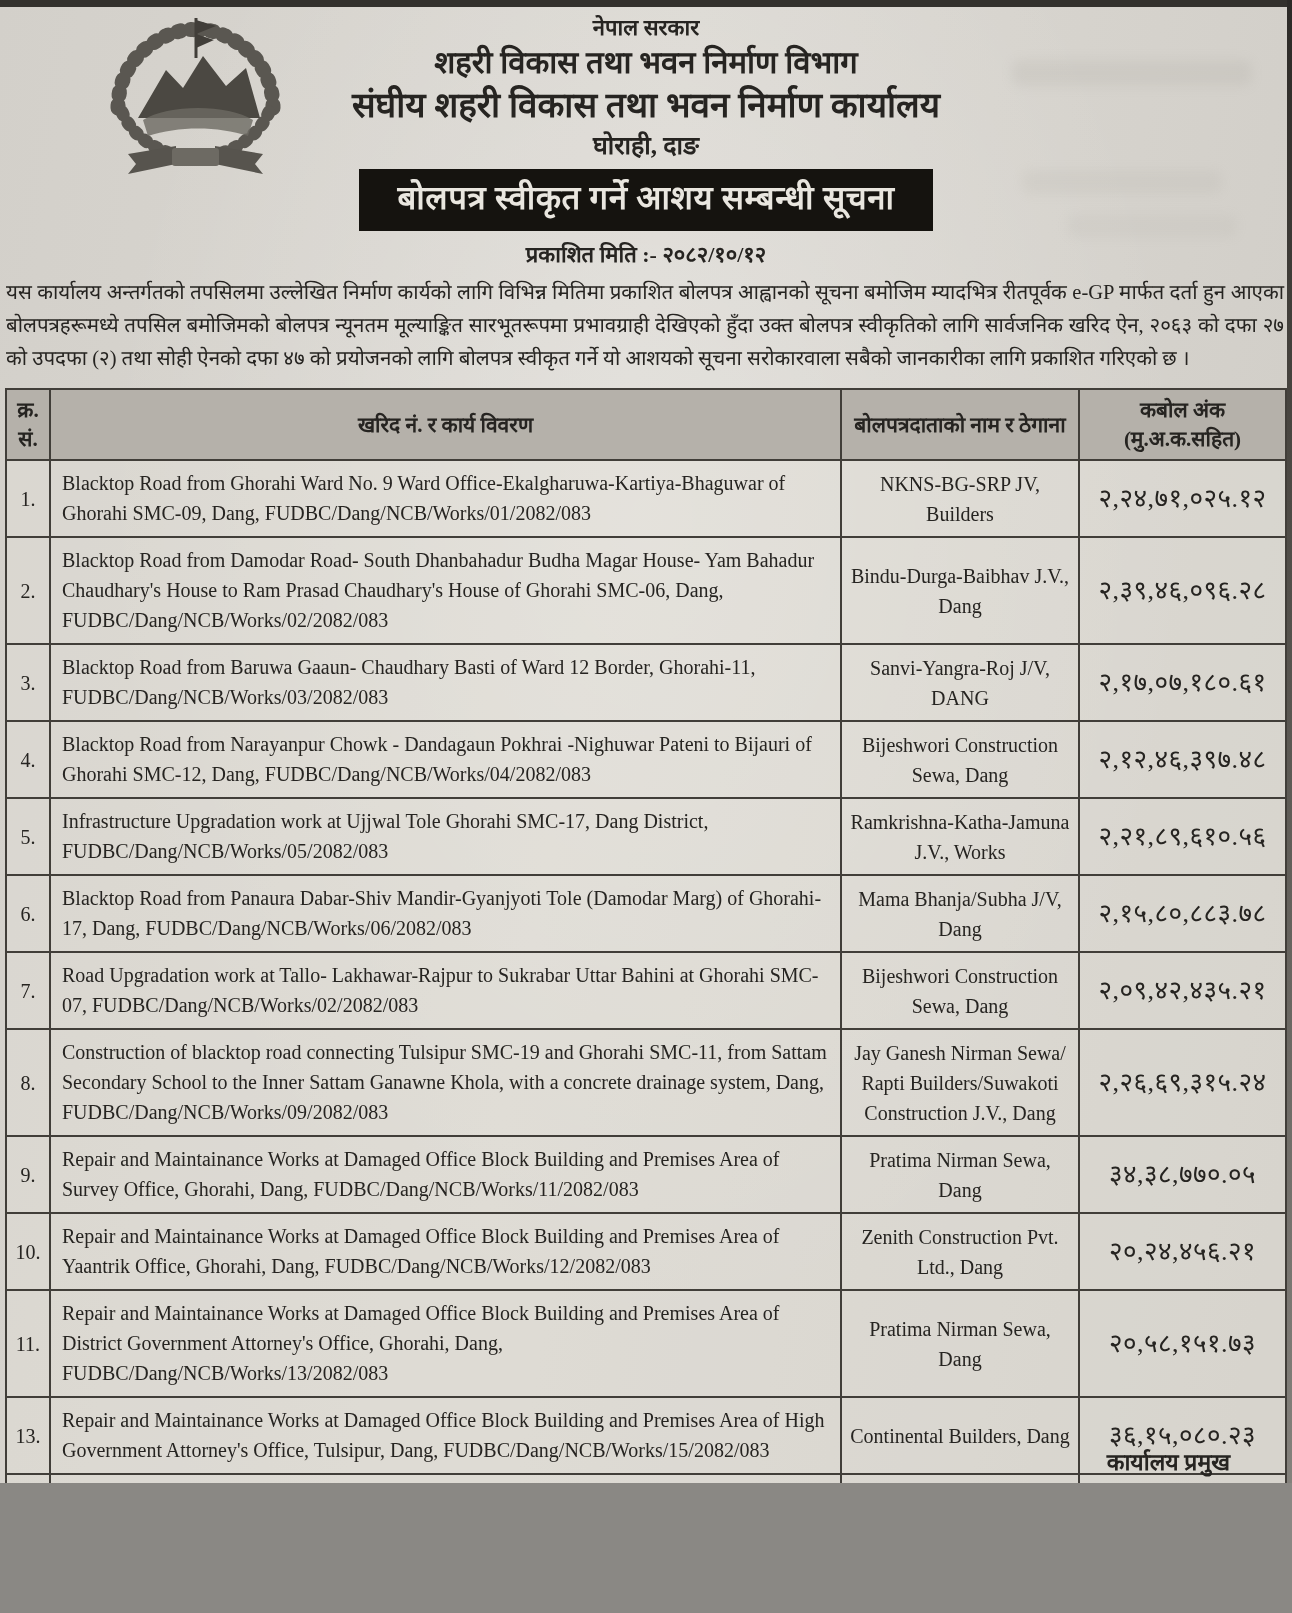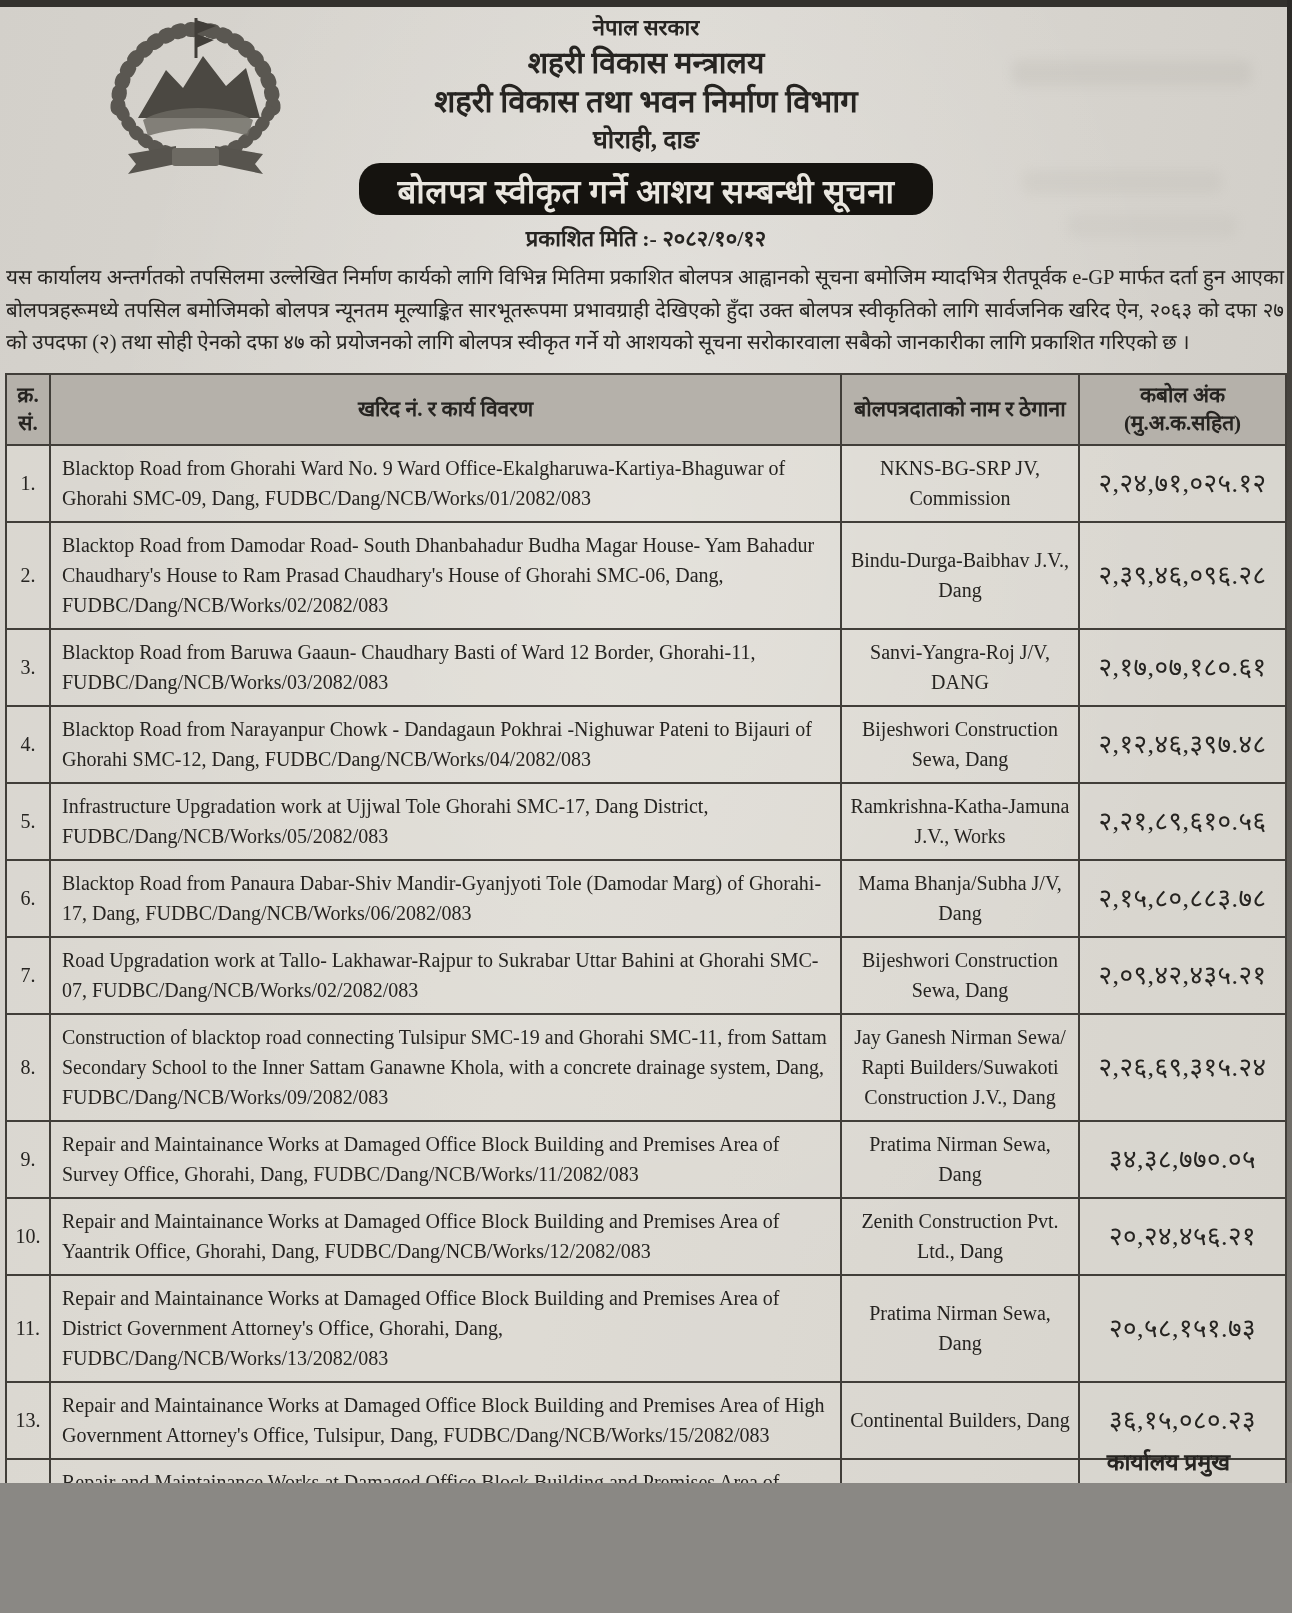--- a/index.html
+++ b/index.html
@@ -22,21 +22,21 @@
   .masthead { position:relative; text-align:center; padding-top:14px; line-height:1.25; }
   .emblem { position:absolute; left:88px; top:8px; }
   .gov   { font-size:22px; font-weight:bold; }
   .ministry { font-size:30px; font-weight:bold; margin-top:2px; }
   .dept  { font-size:31px; font-weight:bold; margin-top:2px; }
   .office{ font-size:35px; font-weight:bold; margin-top:2px; }
   .loc   { font-size:25px; font-weight:bold; margin-top:2px; }
   .banner-wrap { text-align:center; margin-top:8px; }
   .banner {
     display:inline-block; background:#15130f; color:#e9e6df;
-    font-size:33px; font-weight:bold; padding:9px 38px 2px; letter-spacing:.5px;border-radius:21px;
+    font-size:33px; font-weight:bold; padding:9px 38px 11px; letter-spacing:.5px;
   }
   .published { text-align:center; font-size:22px; font-weight:bold; margin-top:10px; }
 
   .intro {
     font-size:20.5px; line-height:1.6; text-align:justify;
     margin:8px 8px 14px 6px;
   }
 
   table.notice {
     width:1282px; margin-left:5px; border-collapse:collapse;
@@ -83,22 +83,22 @@
         <path d="M50 110 L78 62 L95 80 L115 48 L138 78 L158 60 L172 110 Z" fill="#4b4842"></path>
         <path d="M55 112 C 80 96, 140 96, 165 112 L160 128 C 130 118, 90 118, 60 128 Z" fill="#6d6a63" opacity="0.8"></path>
         <line x1="108" y1="10" x2="108" y2="50" stroke="#413e39" stroke-width="3"></line>
         <path d="M108 12 L128 18 L108 26 Z M108 26 L126 32 L108 40 Z" fill="#413e39"></path>
         <path d="M40 146 L88 138 L88 156 L40 166 L48 156 Z" fill="#57544e"></path>
         <path d="M175 146 L127 138 L127 156 L175 166 L167 156 Z" fill="#57544e"></path>
         <rect x="84" y="140" width="47" height="18" rx="3" fill="#6d6a63"></rect>
       </svg>
     </span>
     <div class="gov">नेपाल सरकार</div>
-    <div class="ministry">शहरी विकास मन्त्रालय</div>
     <div class="dept">शहरी विकास तथा भवन निर्माण विभाग</div>
+    <div class="office">संघीय शहरी विकास तथा भवन निर्माण कार्यालय</div>
     <div class="loc">घोराही, दाङ</div>
     <div class="banner-wrap">
       <div class="banner">बोलपत्र स्वीकृत गर्ने आशय सम्बन्धी सूचना</div>
     </div>
     <div class="published">प्रकाशित मिति :- २०८२/१०/१२</div>
   </div>
 
   <p class="intro">यस कार्यालय अन्तर्गतको तपसिलमा उल्लेखित निर्माण कार्यको लागि विभिन्न मितिमा प्रकाशित बोलपत्र आह्वानको सूचना बमोजिम म्यादभित्र रीतपूर्वक e-GP मार्फत दर्ता हुन आएका बोलपत्रहरूमध्ये तपसिल बमोजिमको बोलपत्र न्यूनतम मूल्याङ्कित सारभूतरूपमा प्रभावग्राही देखिएको हुँदा उक्त बोलपत्र स्वीकृतिको लागि सार्वजनिक खरिद ऐन, २०६३ को दफा २७ को उपदफा (२) तथा सोही ऐनको दफा ४७ को प्रयोजनको लागि बोलपत्र स्वीकृत गर्ने यो आशयको सूचना सरोकारवाला सबैको जानकारीका लागि प्रकाशित गरिएको छ ।</p>
 
   <table class="notice">
@@ -107,21 +107,21 @@
         <th class="h-sn">क्र. सं.</th>
         <th class="h-desc">खरिद नं. र कार्य विवरण</th>
         <th class="h-bidder">बोलपत्रदाताको नाम र ठेगाना</th>
         <th class="h-amount">कबोल अंक (मु.अ.क.सहित)</th>
       </tr>
     </thead>
     <tbody>
         <tr>
           <td class="serial-cell">1.</td>
           <td class="description-cell">Blacktop Road from Ghorahi Ward No. 9 Ward Office-Ekalgharuwa-Kartiya-Bhaguwar of Ghorahi SMC-09, Dang, FUDBC/Dang/NCB/Works/01/2082/083</td>
-          <td class="bidder-cell">NKNS-BG-SRP JV, Commission</td>
+          <td class="bidder-cell">NKNS-BG-SRP JV, Builders</td>
           <td class="amount-cell">२,२४,७१,०२५.१२</td>
         </tr>
         <tr>
           <td class="serial-cell">2.</td>
           <td class="description-cell">Blacktop Road from Damodar Road- South Dhanbahadur Budha Magar House- Yam Bahadur Chaudhary's House to Ram Prasad Chaudhary's House of Ghorahi SMC-06, Dang, FUDBC/Dang/NCB/Works/02/2082/083</td>
           <td class="bidder-cell">Bindu-Durga-Baibhav J.V., Dang</td>
           <td class="amount-cell">२,३९,४६,०९६.२८</td>
         </tr>
         <tr>
           <td class="serial-cell">3.</td>

